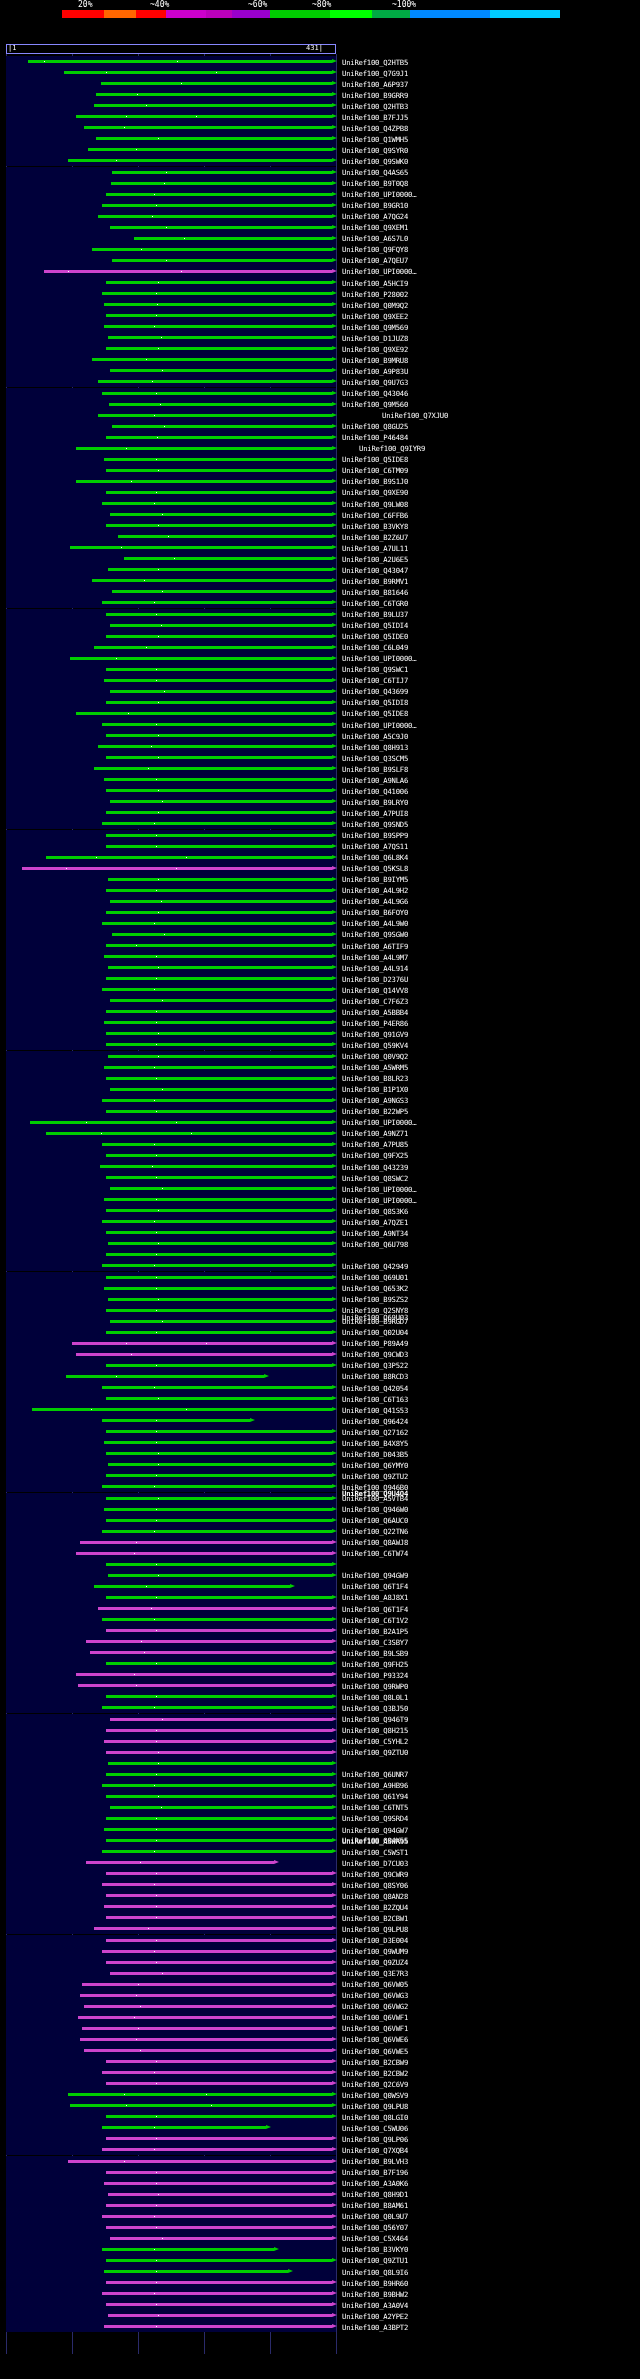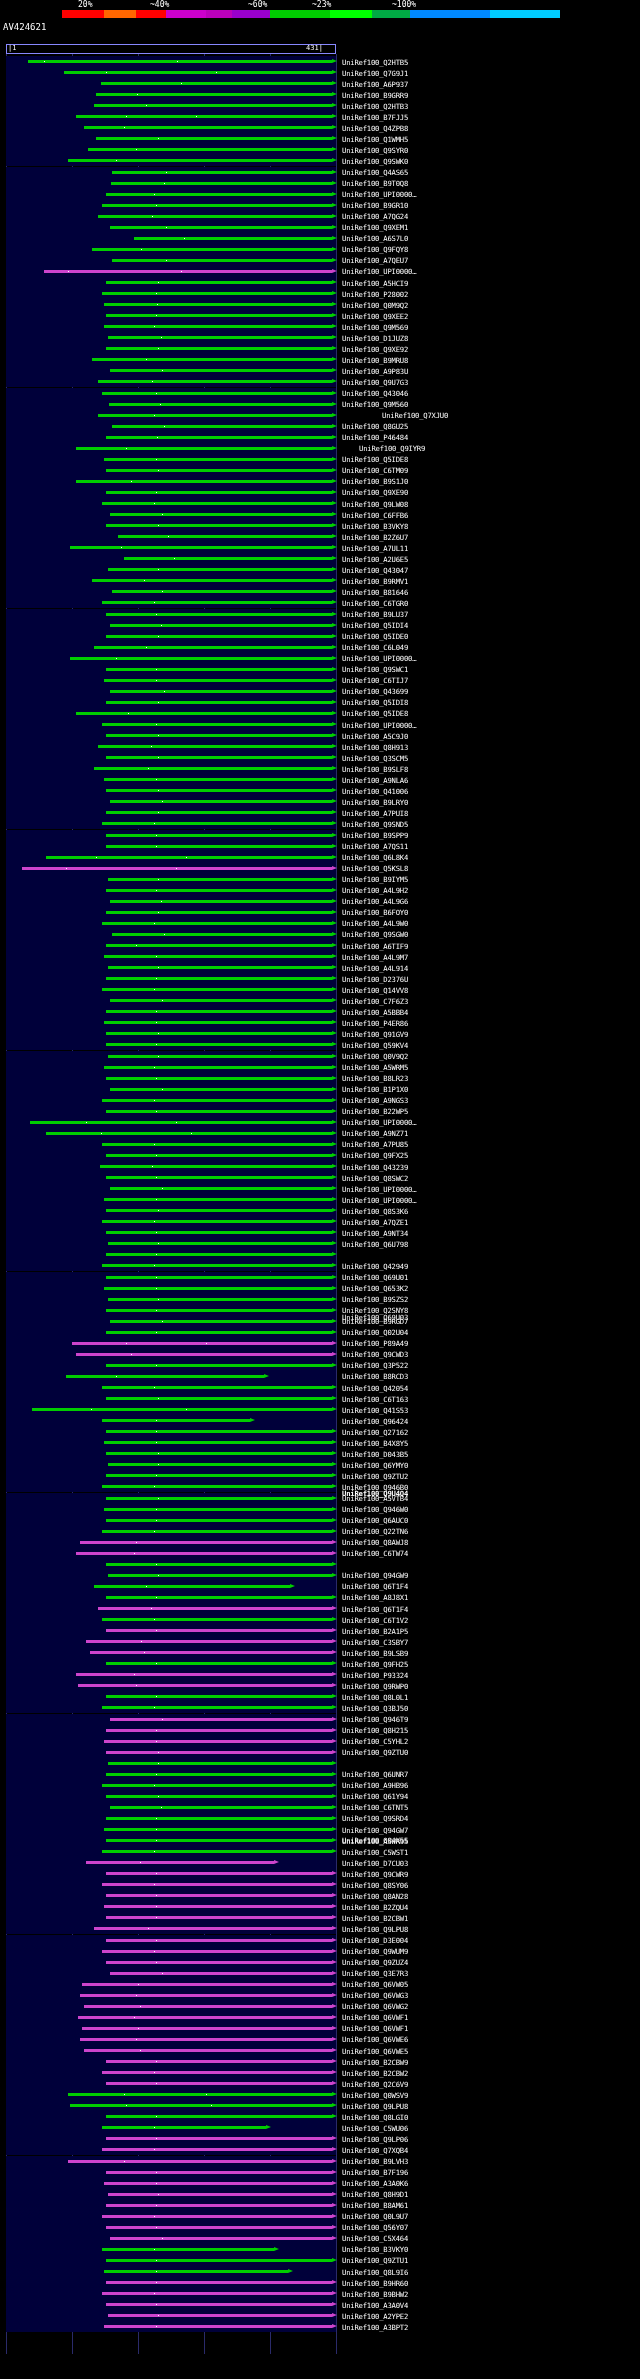--- a/index.html
+++ b/index.html
@@ -37,43 +37,40 @@
 </head>
 <body>
 
 <div id="root">
 
   <div class="scale-wrap">
     <div class="scale-labels" id="scale-labels">
         <span style="left: 78px;">20%</span>
         <span style="left: 150px;">~40%</span>
         <span style="left: 248px;">~60%</span>
-        <span style="left: 312px;">~23%</span>
+        <span style="left: 312px;">~80%</span>
         <span style="left: 392px;">~100%</span>
       </div>
     <div class="scale-bars" id="scale-bars">
         <div class="scale-seg" style="width: 62px; background: rgb(0, 0, 0);"></div>
         <div class="scale-seg" style="width: 42px; background: rgb(255, 0, 0);"></div>
         <div class="scale-seg" style="width: 32px; background: rgb(255, 102, 0);"></div>
         <div class="scale-seg" style="width: 30px; background: rgb(255, 0, 0);"></div>
         <div class="scale-seg" style="width: 40px; background: rgb(204, 0, 204);"></div>
         <div class="scale-seg" style="width: 26px; background: rgb(187, 0, 187);"></div>
         <div class="scale-seg" style="width: 38px; background: rgb(153, 0, 204);"></div>
         <div class="scale-seg" style="width: 60px; background: rgb(0, 204, 0);"></div>
         <div class="scale-seg" style="width: 42px; background: rgb(0, 255, 0);"></div>
         <div class="scale-seg" style="width: 38px; background: rgb(0, 170, 68);"></div>
         <div class="scale-seg" style="width: 80px; background: rgb(0, 136, 255);"></div>
         <div class="scale-seg" style="width: 70px; background: rgb(0, 204, 255);"></div>
         <div class="scale-seg" style="width: 80px; background: rgb(0, 0, 0);"></div>
       </div>
   </div>
 
-  <div class="qhead">
-    <div class="qname">AV424621</div>
-  </div>
 
   <div id="plot">
     <div class="axisbox"></div>
     <div style="position:absolute;left:2px;top:-0.5px;font-size:7px;color:#fff;">|1</div>
     <div style="position:absolute;left:300px;top:-0.5px;font-size:7px;color:#fff;">431|</div>
     <div id="grid">
         <div class="gridline" style="left: 0px;"></div>
         <div class="gridline" style="left: 66px;"></div>
         <div class="gridline" style="left: 132px;"></div>
         <div class="gridline" style="left: 198px;"></div>

